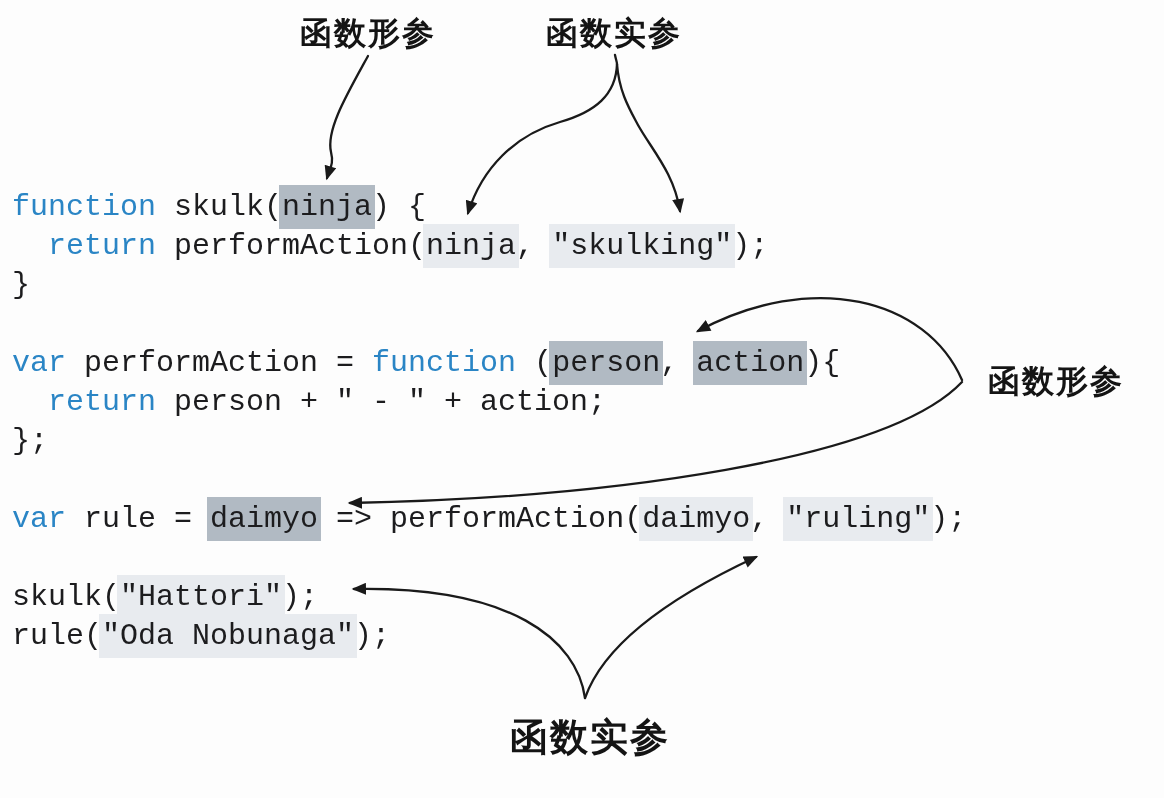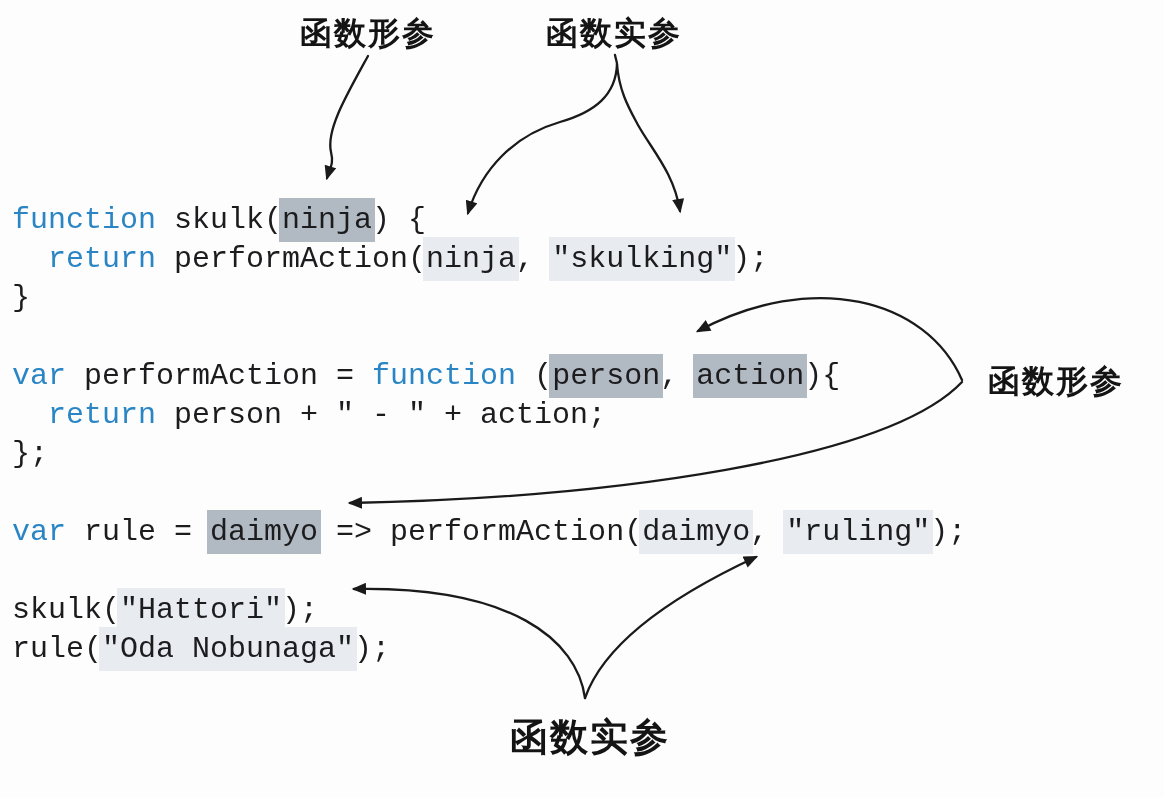--- a/index.html
+++ b/index.html
@@ -12,21 +12,20 @@
   }
   #canvas { position:absolute; inset:0; width:1164px; height:560px; }
 
   
   #code {
     position:absolute; left:12px; top:188px;
     font-family:"Liberation Mono", monospace;
     font-size:30px; line-height:39px;
     color:var(--code,#1c1c1e);
     white-space:pre;
-    margin-top:13px;
   }
   .code-line { height:39px; }
   .tok { }
   .kw { color:var(--kw,#2a85c5); }
   .hd { background:var(--hd,#b1bac3); padding:5px 3px; margin:0 -3px; }
   .hl { background:var(--hl,#e8ebef); padding:5px 3px; margin:0 -3px; }
 
   
   .anno {
     position:absolute;

